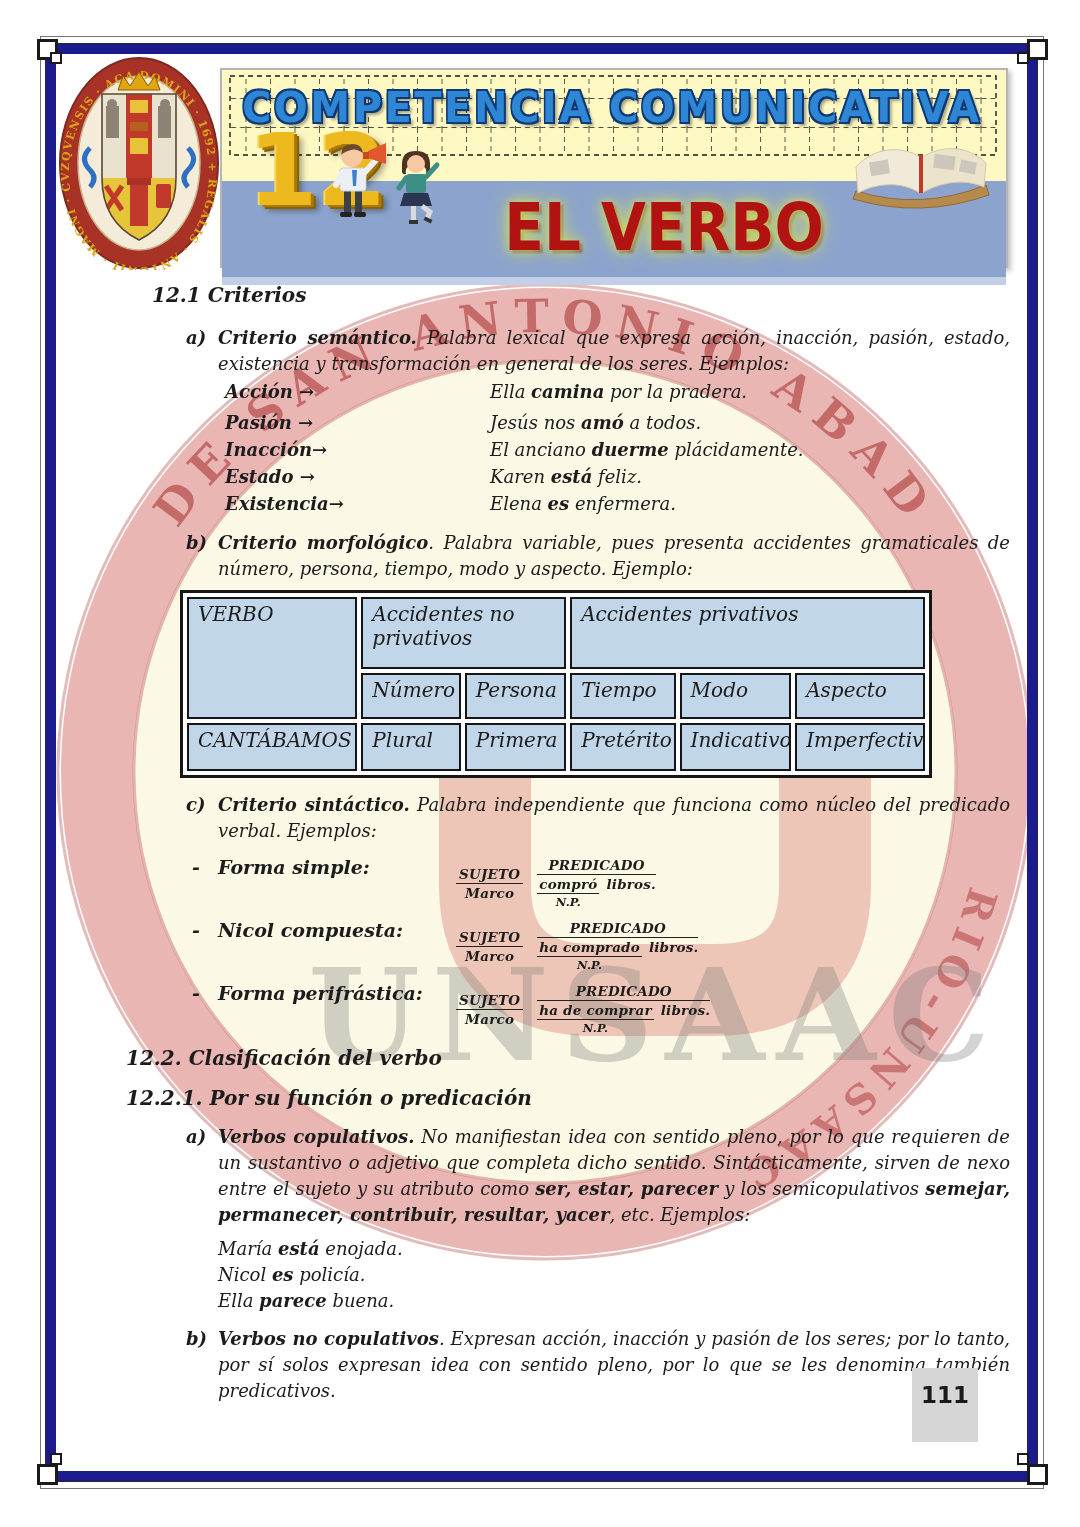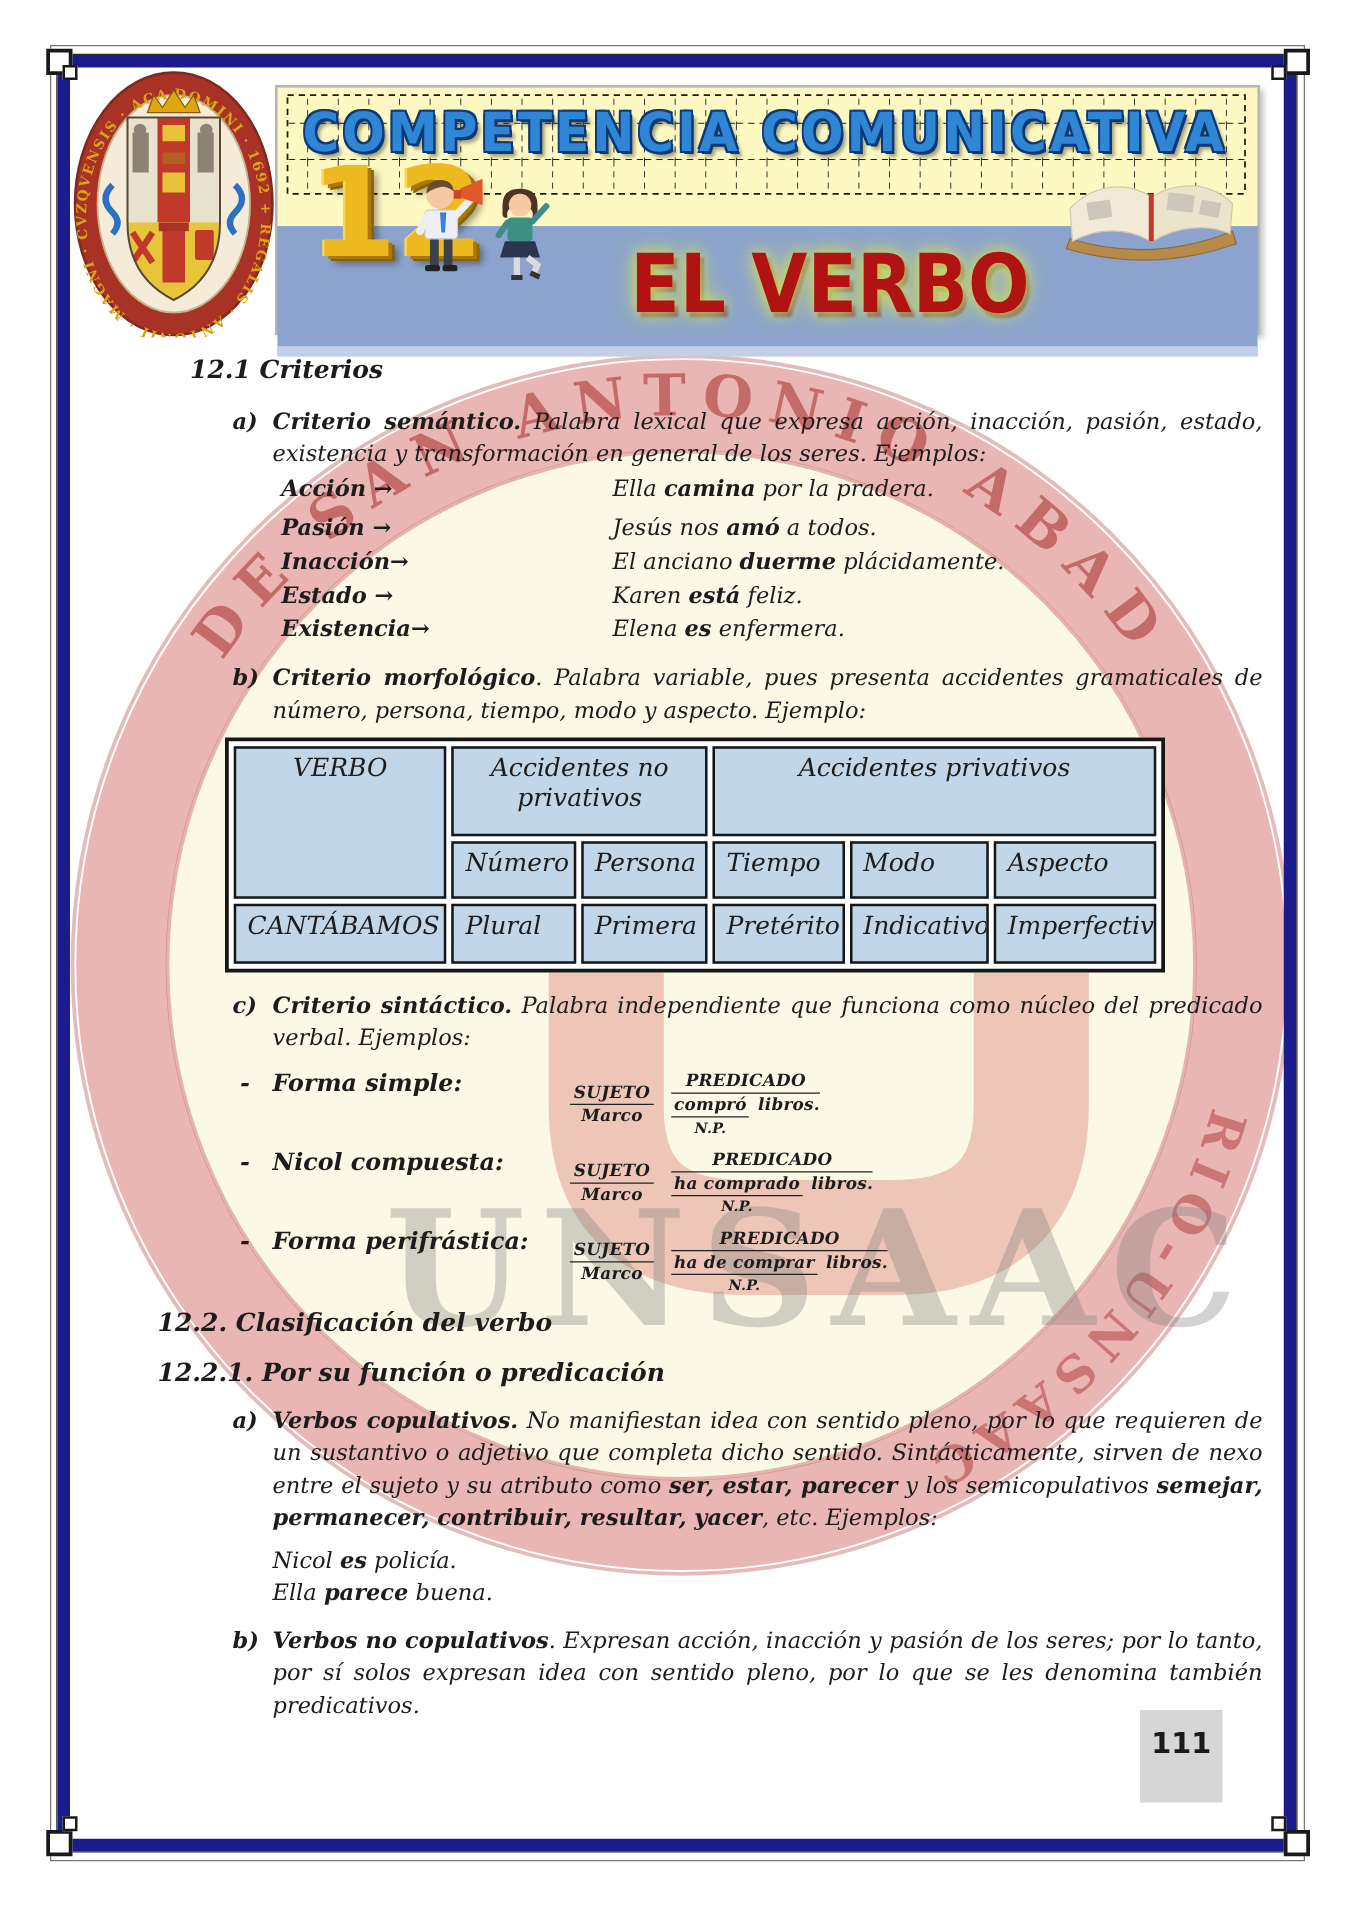--- a/index.html
+++ b/index.html
@@ -51,21 +51,21 @@
   .ex-label{width:265px;font-weight:bold;flex:none;}
   .plain-lines{padding-left:92px;font-style:italic;font-size:18px;line-height:26px;}
 
   
   .tblwrap{margin-left:54px;margin-top:8px;margin-bottom:14px;}
   table.morph{border-collapse:separate;border-spacing:4px;border:3px solid #161616;background:#fff;
               width:752px;font-size:20px;font-style:italic;table-layout:fixed;}
   table.morph td{background:#c2d6ea;border:2.5px solid #161616;padding:3px 9px;vertical-align:top;
                  overflow:hidden;}
   td.c-verbo{vertical-align:middle;}
-  tr.r1 td{height:62px;text-align:center;}
+  tr.r1 td{height:62px;}
   tr.r2 td{height:36px;}
   tr.r3 td{height:38px;}
 
   
   .forma{display:flex;align-items:flex-start;padding-left:66px;margin-bottom:10px;font-style:italic;}
   .f-bullet{width:26px;font-weight:bold;font-size:19px;flex:none;}
   .f-label{width:238px;font-weight:bold;font-size:19px;flex:none;}
   .formula{display:inline-flex;align-items:center;gap:14px;font-size:13.5px;font-weight:bold;
            letter-spacing:.2px;margin-top:1px;}
   .frac{display:inline-flex;flex-direction:column;align-items:center;}
@@ -351,20 +351,21 @@
     <div class="h1 mb13">12.2. Clasificación del verbo</div>
 
     <div class="h1 mb12">12.2.1. Por su función o predicación</div>
 
     <div class="item mb8">
       <span class="marker">a)</span>
       <span class="t">Verbos copulativos.</span><span><span> No manifiestan idea con sentido pleno, por lo que requieren de un sustantivo o adjetivo que completa dicho sentido. Sintácticamente, sirven de nexo entre el sujeto y su atributo como </span><b>ser, estar, parecer</b><span> y los semicopulativos </span><b>semejar, permanecer, contribuir, resultar, yacer</b><span>, etc. Ejemplos:</span></span>
     </div>
 
     <div class="plain-lines mb12">
+      <div><span>María </span><b>está</b><span> enojada.</span></div>
       <div><span>Nicol </span><b>es</b><span> policía.</span></div>
       <div><span>Ella </span><b>parece</b><span> buena.</span></div>
     </div>
 
     <div class="item">
       <span class="marker">b)</span>
       <span class="t">Verbos no copulativos</span><span><span>. Expresan acción, inacción y pasión de los seres; por lo tanto, por sí solos expresan idea con sentido pleno, por lo que se les denomina también predicativos.</span></span>
     </div>
 
   </div>

